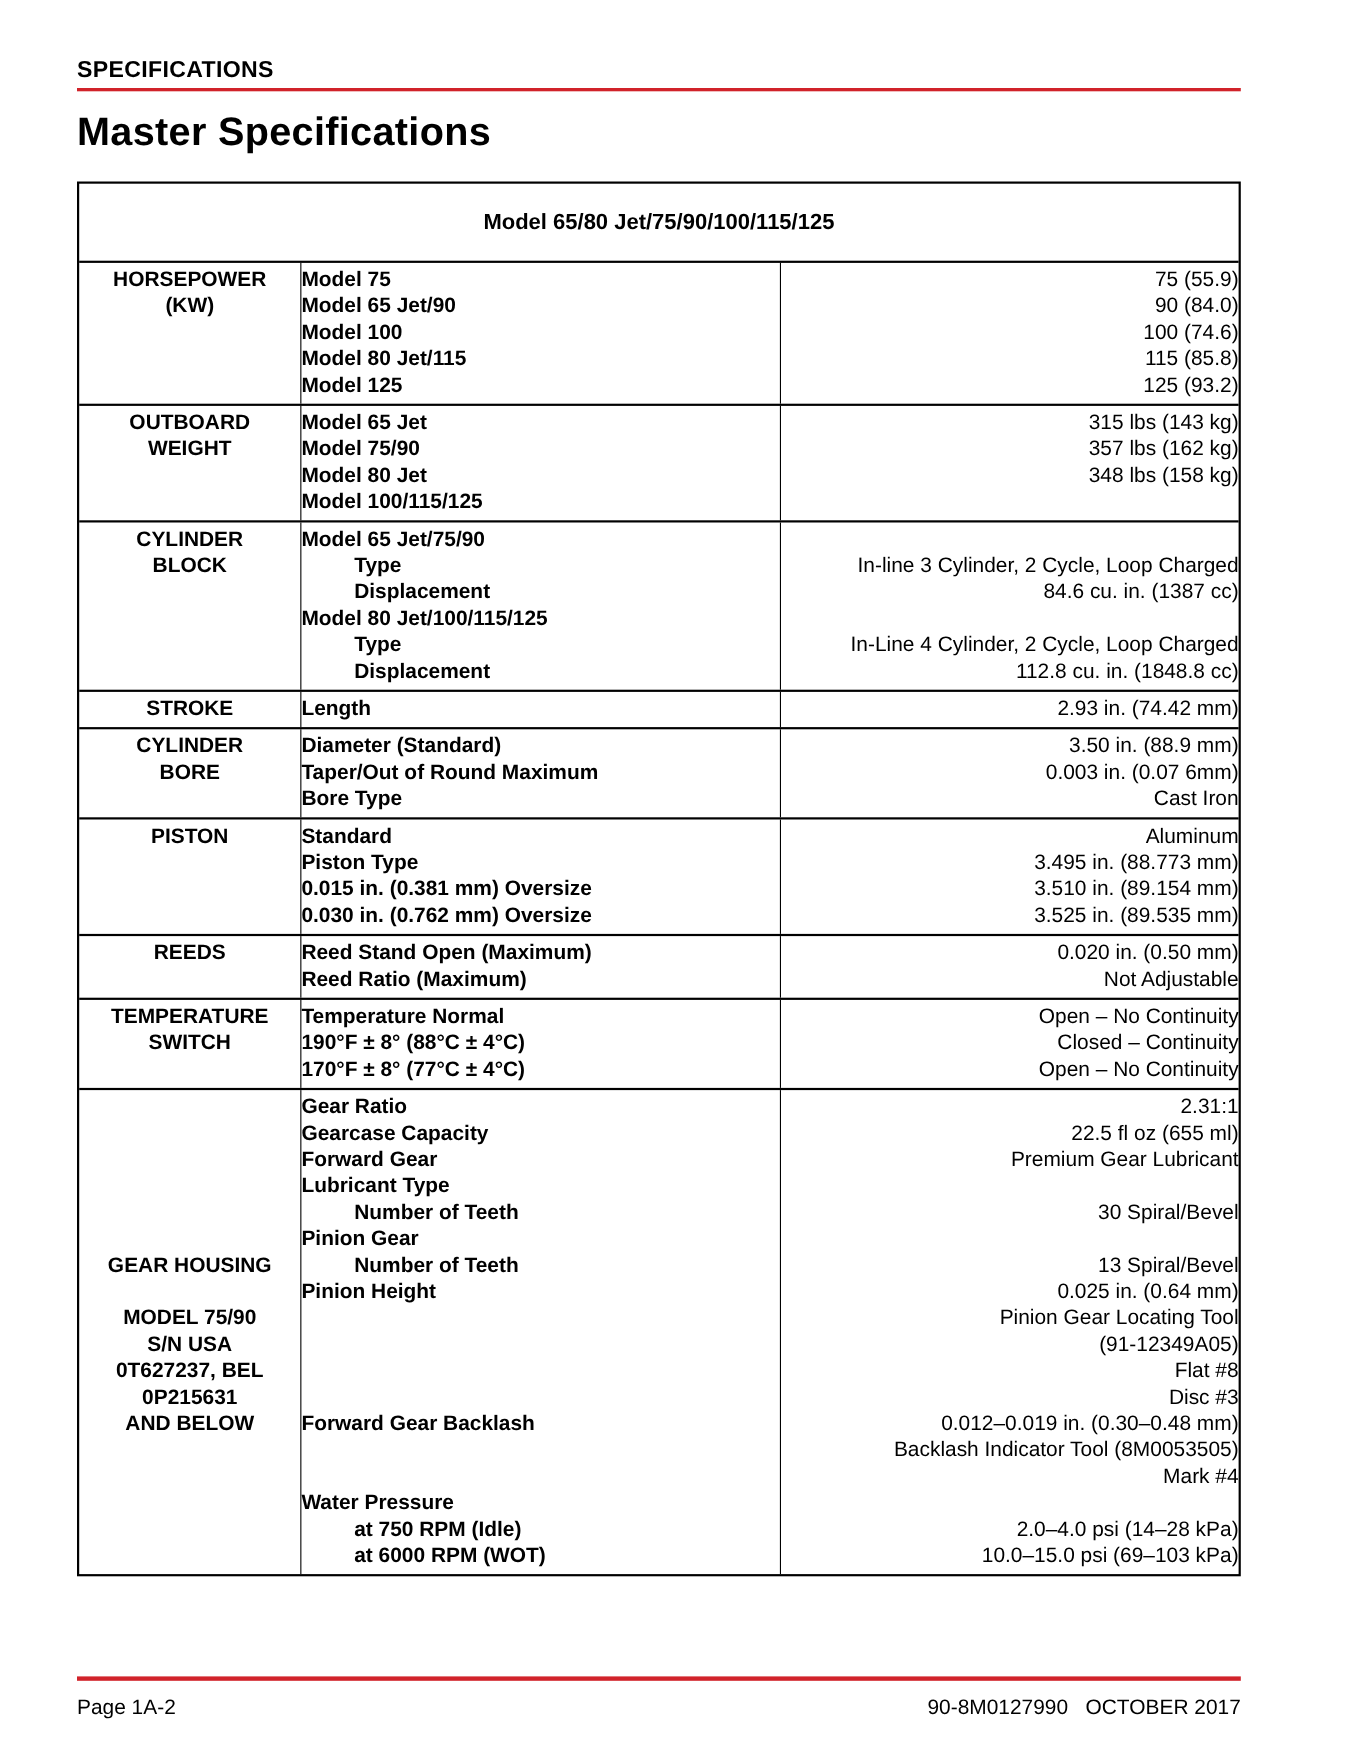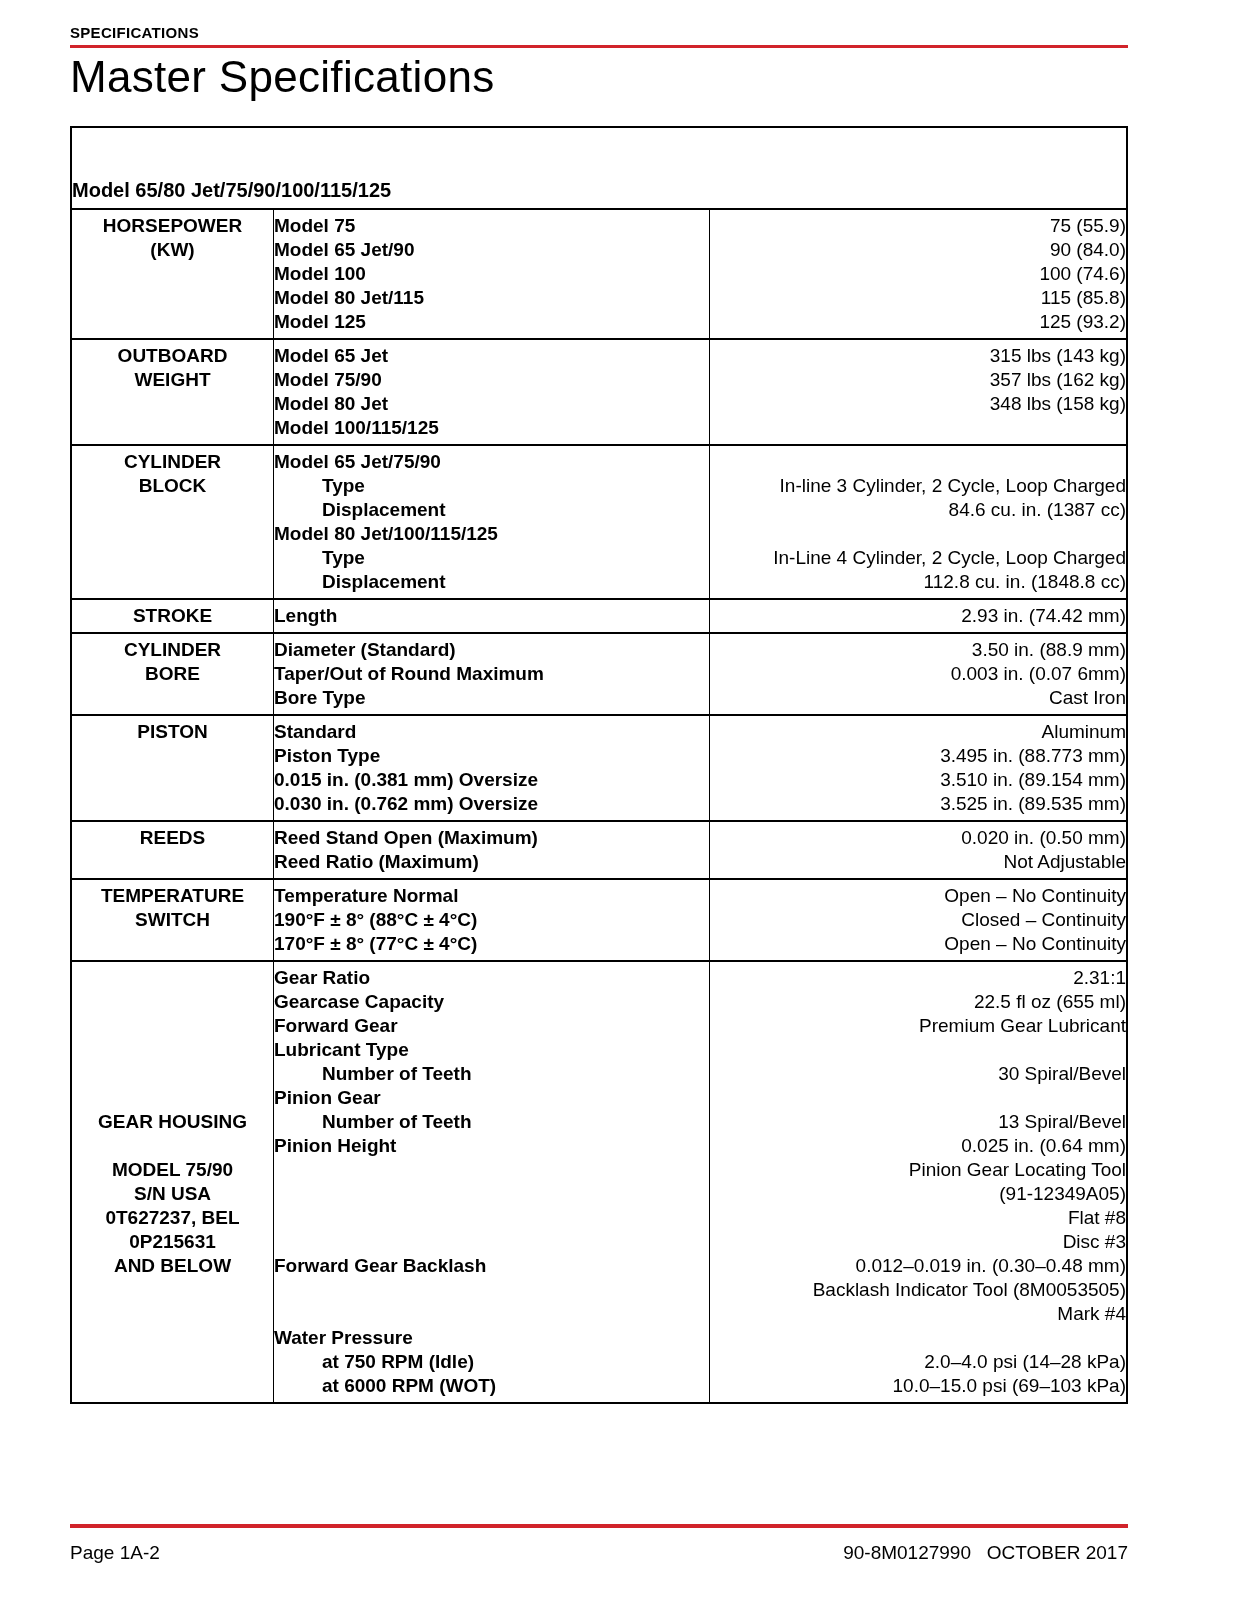--- a/index.html
+++ b/index.html
@@ -1,27 +1,27 @@
 <!DOCTYPE html>
 <html><head>
 <meta charset="utf-8">
 <style>
   html,body{margin:0;padding:0;}
   body{
     width:1236px;height:1600px;background:#ffffff;color:#000;
     font-family:"Liberation Sans", sans-serif;position:relative;overflow:hidden;
   }
   .content{position:absolute;left:70px;top:0;width:1058px;}
-  .eyebrow{margin-top:24px;font-size:15px;font-weight:bold;letter-spacing:.3px;}
+  .eyebrow{margin-top:52px;font-size:21px;font-weight:bold;letter-spacing:.3px;}
   .redline{height:3px;background:#d1232a;margin-top:4px;}
-  h1{margin:4px 0 24px 0;font-size:44px;font-weight:normal;letter-spacing:.3px;}
+  h1{margin:16px 0 24px 0;font-size:36px;font-weight:bold;letter-spacing:.3px;}
   .spec-table{border:2px solid #000;}
   .thead{
-    border-bottom:2px solid #000;font-weight:bold;
-    font-size:20px;padding:6px 0;line-height:24px;margin-top:44px;
+    border-bottom:2px solid #000;text-align:center;font-weight:bold;
+    font-size:20px;padding:23px 0;line-height:24px;
   }
   .row{display:flex;border-bottom:2px solid #000;}
   .row:last-child{border-bottom:none;}
   .col{padding:4px 0;box-sizing:border-box;}
   .col-label{width:202px;text-align:center;font-weight:bold;border-right:1px solid #000;}
   .col-items{width:436px;border-right:1px solid #000;font-weight:bold;}
   .col-values{flex:1;text-align:right;font-weight:normal;}
   .line{
     min-height:24px;line-height:24px;font-size:19px;
     white-space:pre-wrap;tab-size:48px;-moz-tab-size:48px;

